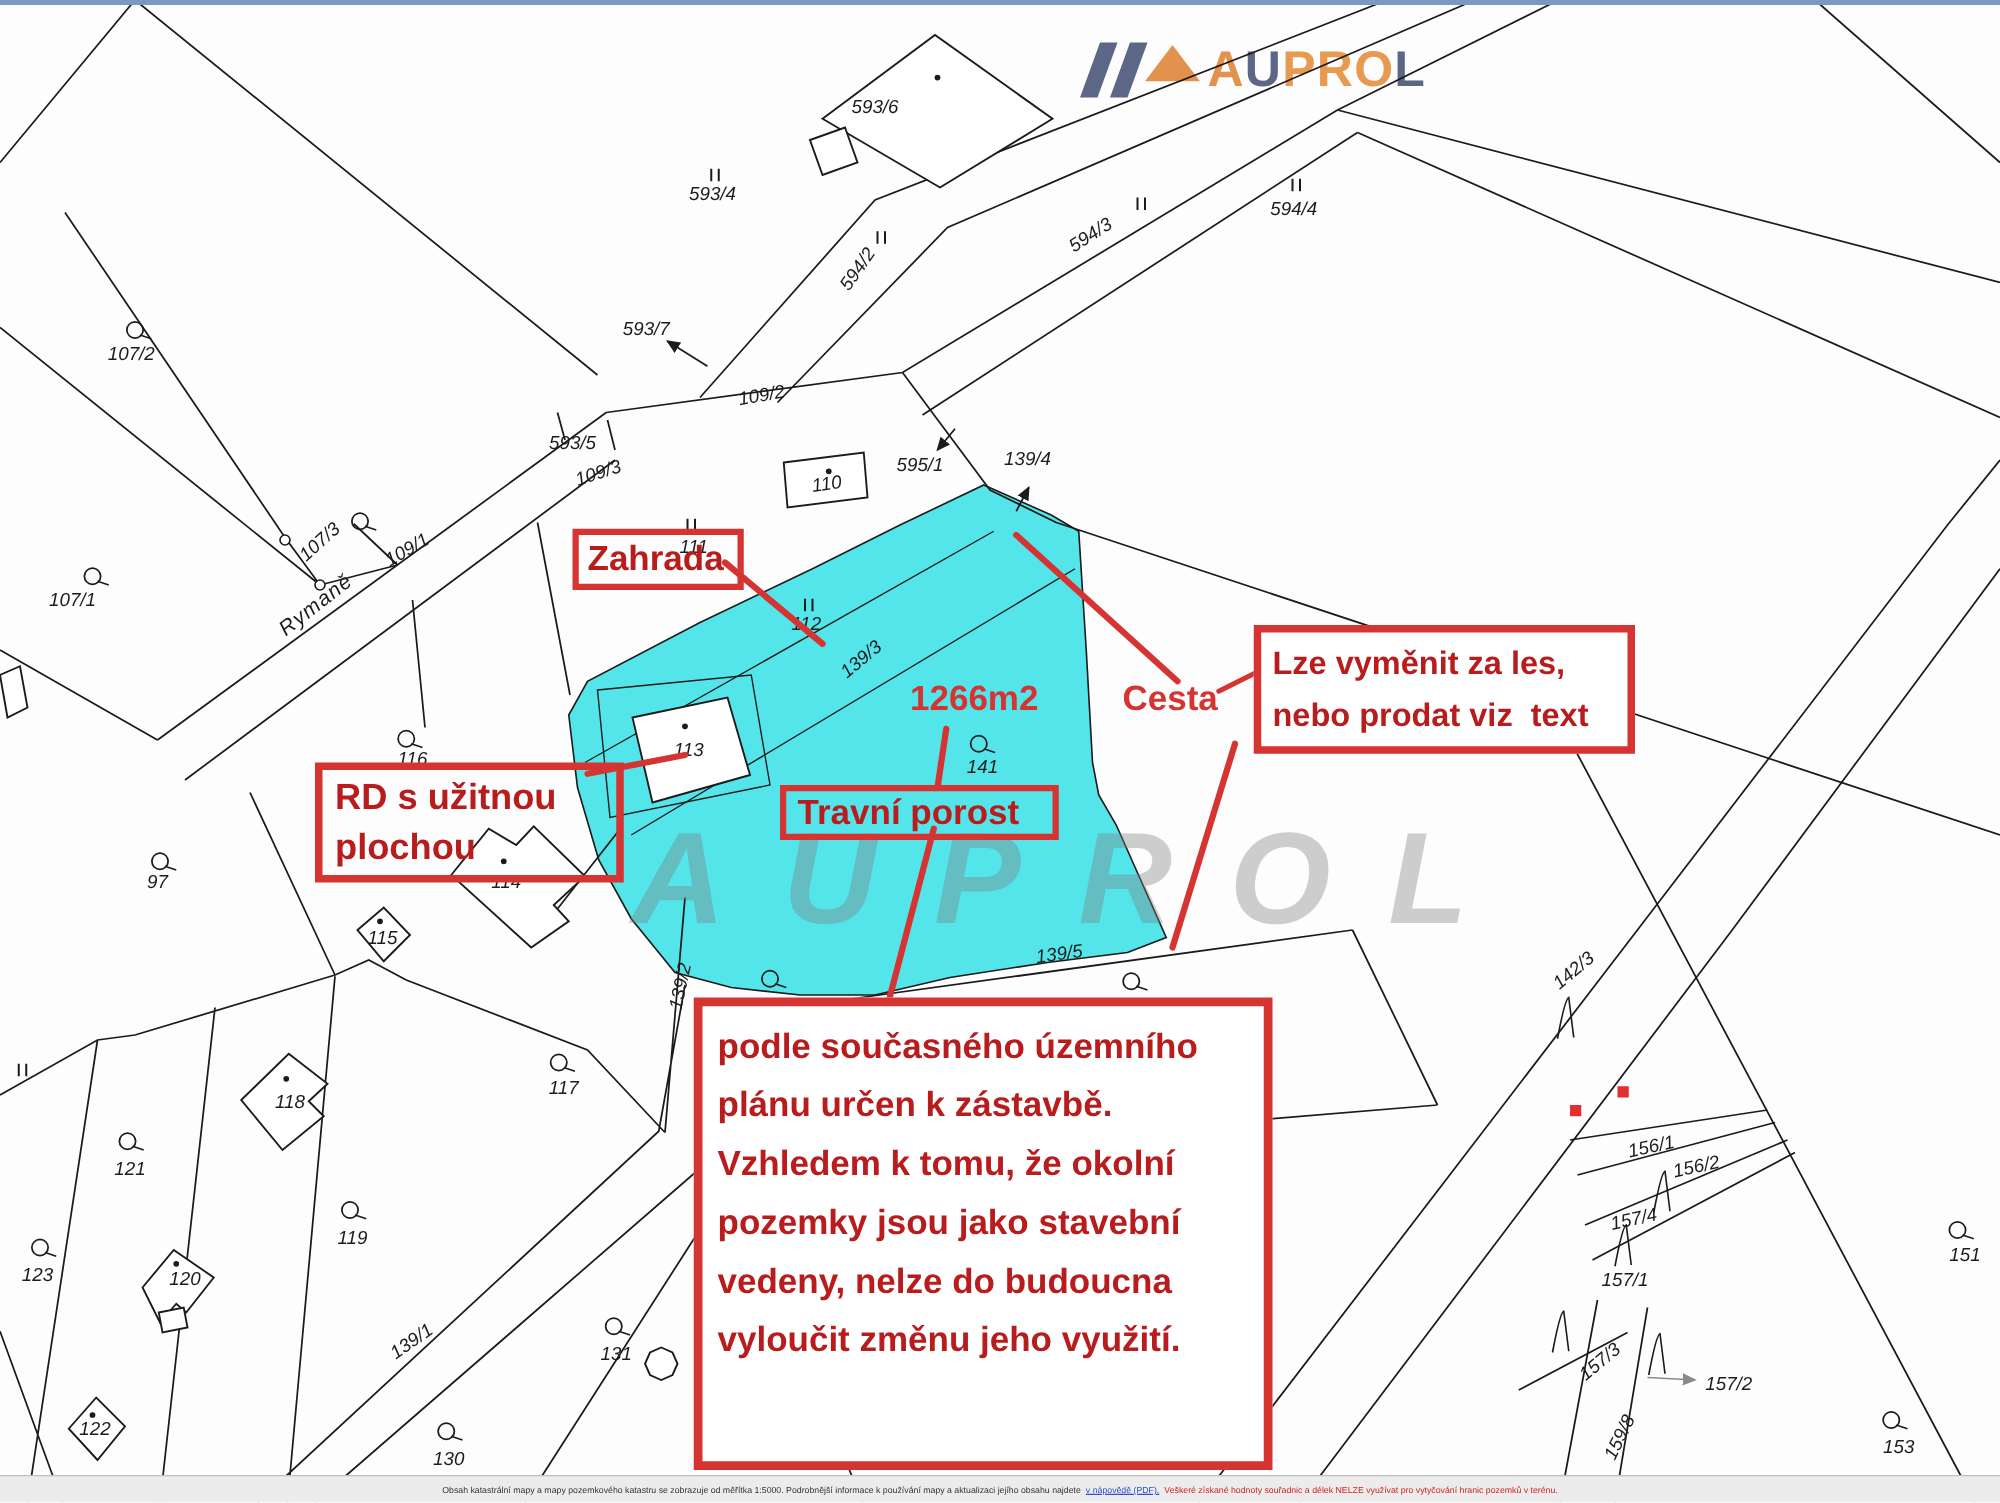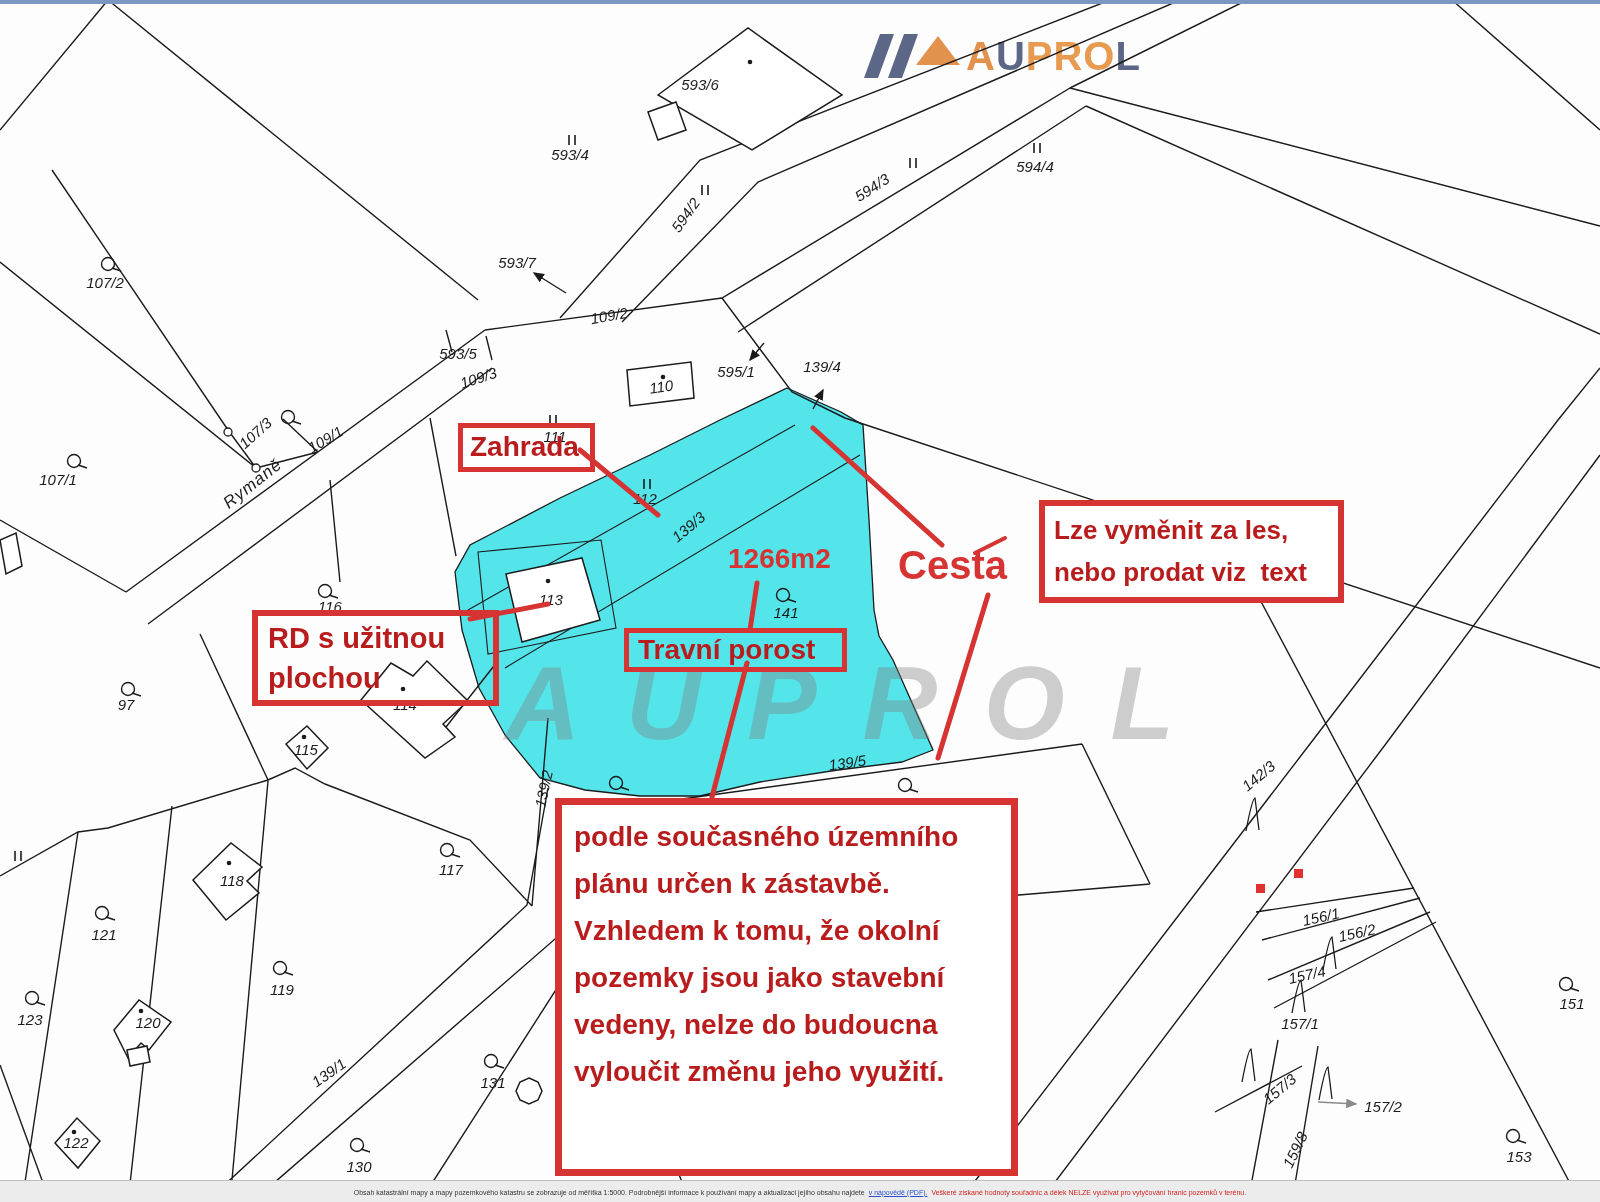--- a/index.html
+++ b/index.html
@@ -18,25 +18,25 @@
   #wm{position:absolute;left:505px;top:644px;z-index:3;font-style:italic;font-weight:bold;
       font-size:104px;letter-spacing:46px;color:rgba(125,125,125,.38);white-space:nowrap;}
   #redsvg{position:absolute;left:0;top:0;z-index:4;}
   
   .rbox{position:absolute;z-index:5;border:5px solid #d63333;color:#b91c1c;font-weight:bold;
         box-sizing:border-box;white-space:nowrap;}
   #zahrada-box{left:458px;top:423px;width:137px;height:49px;font-size:28px;line-height:38px;padding:0 0 0 7px;}
   #rd-box{left:252px;top:582px;width:247px;height:96px;border-width:6px;font-size:29px;line-height:40px;padding:2px 0 0 10px;margin-top:28px;}
   #travni-box{left:624px;top:628px;width:223px;height:44px;font-size:28px;line-height:33px;padding:0 0 0 9px;}
   #lze-box{left:1003px;top:500px;width:305px;height:103px;border-width:6px;background:#fff;
-           font-size:26px;line-height:42px;padding:3px 0 12px 9px;margin-left:36px;}
+           font-size:26px;line-height:42px;padding:3px 0 12px 9px;}
   #main-box{left:555px;top:798px;width:463px;height:378px;border-width:7px;background:#fff;
             font-size:28px;line-height:47px;padding:8px 0 0 12px;}
   .pre{white-space:pre;}
-  #cesta{position:absolute;left:898px;top:543px;z-index:5;color:#d63333;font-weight:bold;font-size:40px;}
+  #cesta{position:absolute;left:898px;top:543px;z-index:5;color:#d63333;font-weight:bold;font-size:28px;}
   #area{position:absolute;left:728px;top:543px;z-index:5;color:#d63333;font-weight:bold;font-size:28px;}
   
   #footer{position:absolute;left:0;top:1180px;width:1600px;height:22px;background:#ececec;
           border-top:1px solid #bfbfbf;z-index:8;display:flex;align-items:center;justify-content:center;
           font-size:7px;white-space:nowrap;color:#333;}
   #footer .lnk{color:#2a4fd0;text-decoration:underline;margin:0 4px;}
   #footer .red{color:#d62020;}
 </style>
 </head>
 <body>

